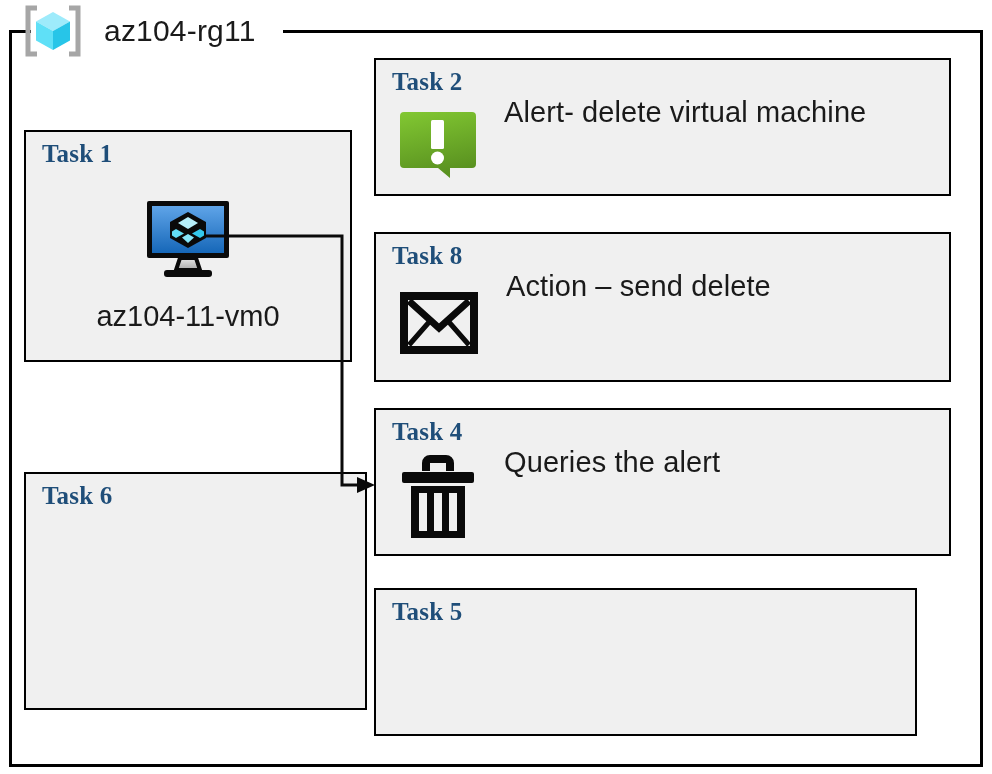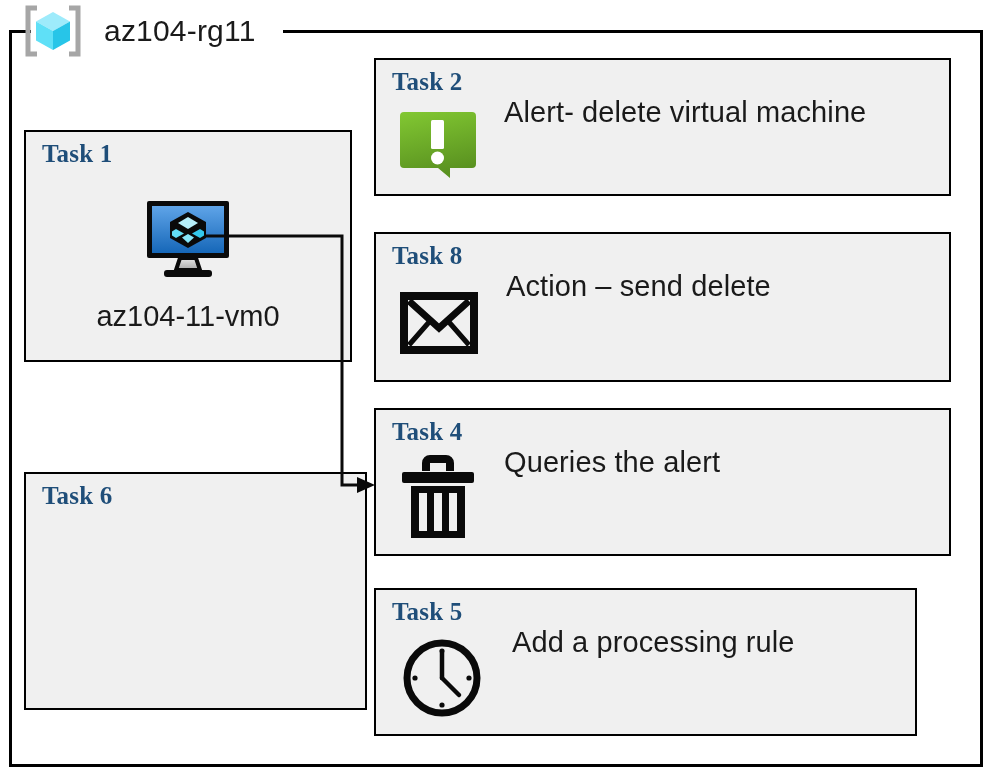--- a/index.html
+++ b/index.html
@@ -258,34 +258,20 @@
           <rect x="34" y="38" width="8" height="38" fill="#F0F0F0"></rect>
           <rect x="49" y="38" width="8" height="38" fill="#F0F0F0"></rect>
         </svg>
       </div>
       <div class="task-label">Queries the alert</div>
     </div>
   </div>
 
   <div class="task-box" id="task5">
     <div class="task-title">Task 5</div>
-    <div class="hbox-inner">
-      <div class="icon-slot">
-        <svg width="84" height="84" viewBox="0 0 84 84" xmlns="http://www.w3.org/2000/svg">
-          <circle cx="42" cy="42" r="35" fill="none" stroke="#0A0A0A" stroke-width="7"></circle>
-          <circle cx="42" cy="15" r="2.6" fill="#0A0A0A"></circle>
-          <circle cx="69" cy="42" r="2.6" fill="#0A0A0A"></circle>
-          <circle cx="42" cy="69" r="2.6" fill="#0A0A0A"></circle>
-          <circle cx="15" cy="42" r="2.6" fill="#0A0A0A"></circle>
-          <path d="M42 42 L42 17" fill="none" stroke="#0A0A0A" stroke-width="4.5" stroke-linecap="round"></path>
-          <path d="M42 42 L59 59" fill="none" stroke="#0A0A0A" stroke-width="4.5" stroke-linecap="round"></path>
-        </svg>
-      </div>
-      <div class="task-label">Add a processing rule</div>
-    </div>
   </div>
 
   <svg id="connector" xmlns="http://www.w3.org/2000/svg">
     <path d="M205 236 L342 236 L342 485 L357 485" fill="none" stroke="#0A0A0A" stroke-width="3"></path>
     <polygon points="357,477 375,485 357,493" fill="#0A0A0A"></polygon>
   </svg>
 
 </div>
 
 </body></html>

